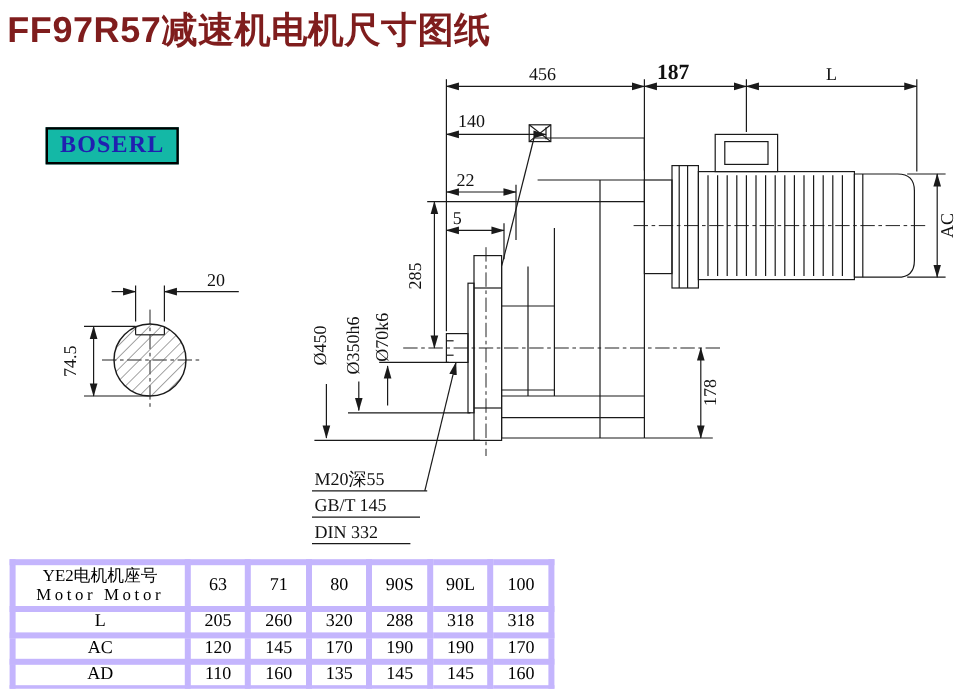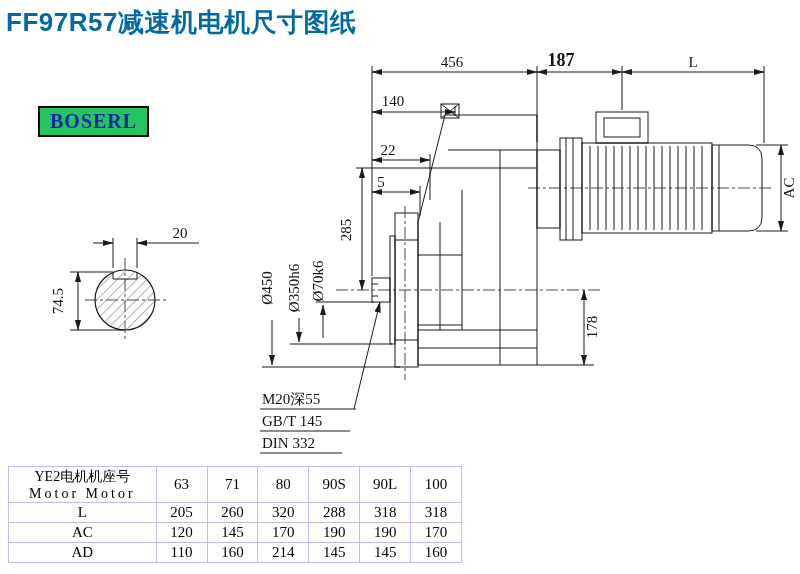--- a/index.html
+++ b/index.html
@@ -1,31 +1,31 @@
 <!DOCTYPE html>
 <html><head>
 <meta charset="utf-8">
 <style>
   * { margin:0; padding:0; box-sizing:border-box; }
   html,body { width:800px; height:574px; background:#ffffff; position:relative; overflow:hidden;
               font-family:"Liberation Sans", sans-serif; }
-  #title { position:absolute; left:6px; top:5px; font-size:26px; font-weight:bold;
-           color:#0369a1; letter-spacing:0.5px; }
-  #logo { position:absolute; left:38px; top:106px; border:2px solid #000; background:#22c55e;
+  #title { position:absolute; left:6px; top:5px; font-size:30px; font-weight:bold;
+           color:#7f1d1d; letter-spacing:0.5px; }
+  #logo { position:absolute; left:38px; top:106px; border:2px solid #000; background:#14b8a6;
           padding:2px 10px; font-family:"Liberation Serif", serif; font-size:20px;
           font-weight:bold; color:#2020b0; letter-spacing:1px; }
   svg { position:absolute; left:0; top:0; }
   svg line, svg path, svg rect { stroke:#1a1a1a; stroke-width:1; fill:none; }
   svg .cl { stroke-dasharray:12 3 3 3; stroke-width:0.8; }
   svg text { stroke:none; }
   .dtx { font-family:"Liberation Serif", serif; font-size:15px; fill:#111; }
   .big { font-size:18px; font-weight:bold; }
   #size-table { position:absolute; left:8px; top:466px; width:454px; border-collapse:collapse;
                 text-align:center; font-family:"Liberation Serif", serif; font-size:15px; color:#000; }
-  #size-table td { border:1px solid #c4b5fd; height:20px; padding:0; vertical-align:middle; }
+  #size-table td { border:5px solid #c4b5fd; height:20px; padding:0; vertical-align:middle; }
   #size-table tr.hdr td { height:36px; }
   .cn { font-size:14px; }
   .en { font-size:14px; letter-spacing:3px; }
 </style>
 </head>
 <body>
 
 <div id="title">FF97R57减速机电机尺寸图纸</div>
 <div id="logo">BOSERL</div>
 
@@ -212,19 +212,19 @@
     <td>145</td>
     <td>170</td>
     <td>190</td>
     <td>190</td>
     <td>170</td>
   </tr>
   <tr>
     <td>AD</td>
     <td>110</td>
     <td>160</td>
-    <td>214</td>
+    <td>135</td>
     <td>145</td>
     <td>145</td>
     <td>160</td>
   </tr>
 </tbody>
   </table>
 
 </body></html>

